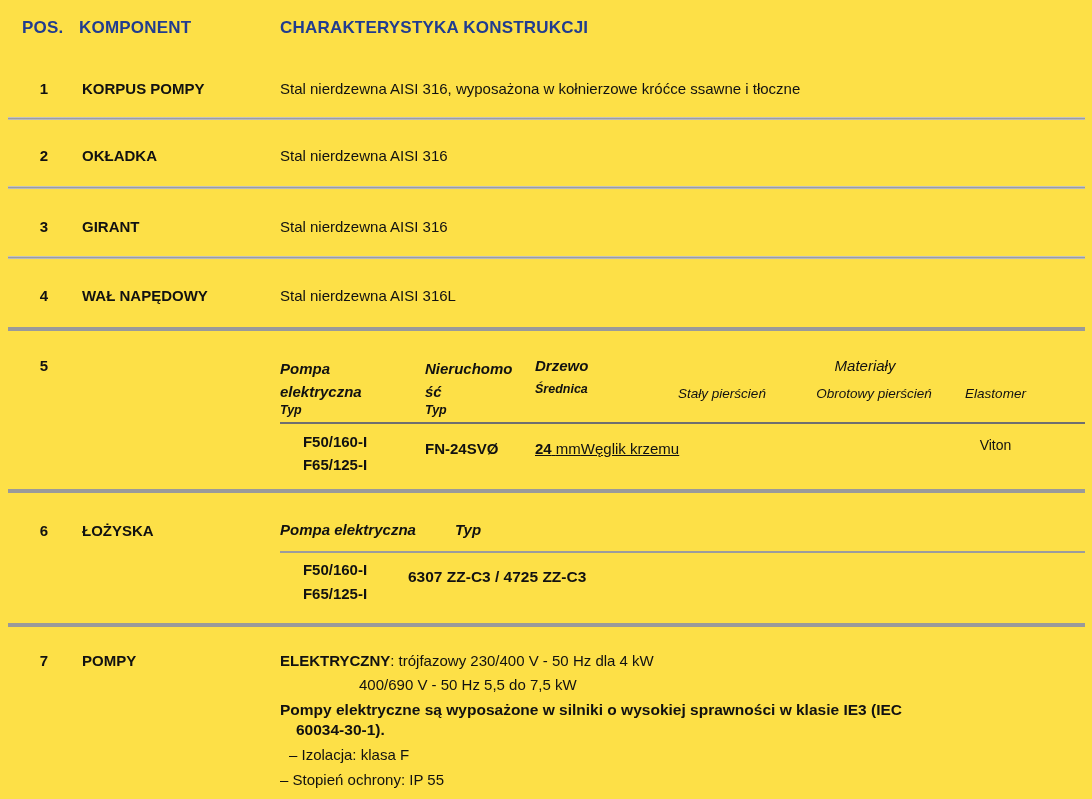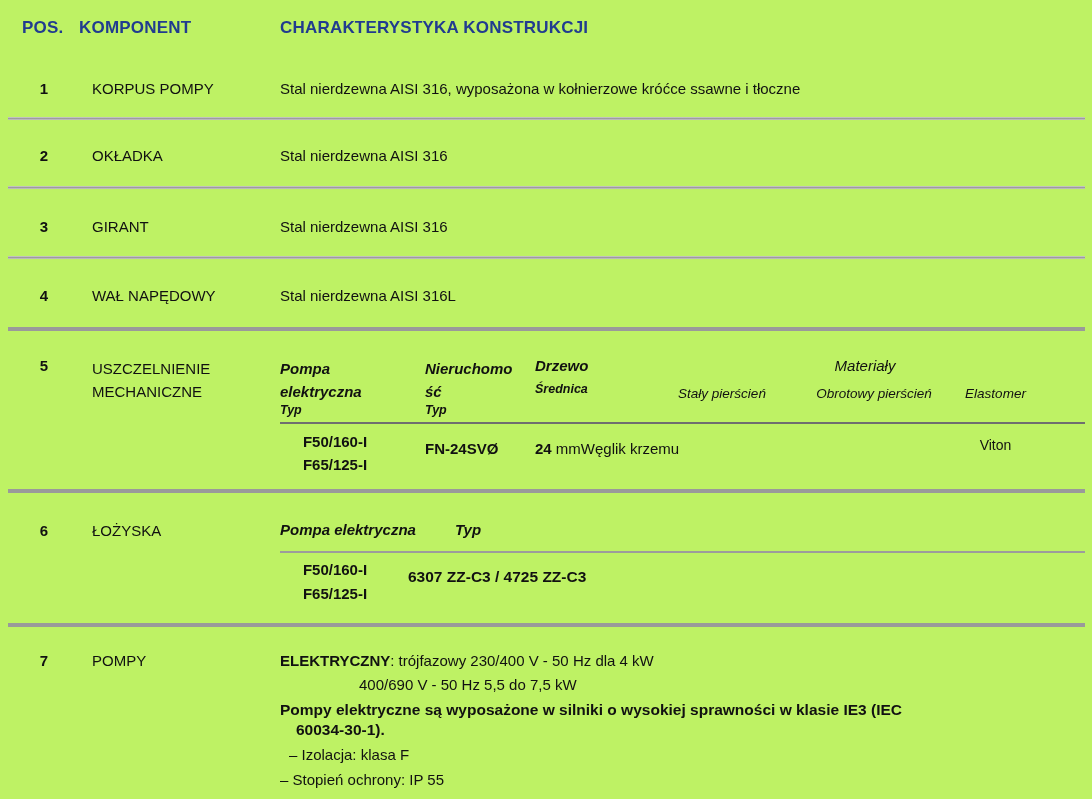--- a/index.html
+++ b/index.html
@@ -1,17 +1,17 @@
 <!DOCTYPE html>
 <html><head>
 <meta charset="utf-8">
 <style>
   html,body { margin:0; padding:0; background:#ffffff; }
   .page {
-    position:relative; width:1092px; height:799px; background:#bef264;
+    position:relative; width:1092px; height:799px; background:#fde047;
     font-family:"Liberation Sans", sans-serif; color:#111111; overflow:hidden;
   }
   .abs { position:absolute; white-space:nowrap; }
   .wrap { white-space:normal; }
   .navy { color:#213c8f; }
   .b { font-weight:bold; }
   .bi { font-weight:bold; font-style:italic; }
   .i { font-style:italic; }
   .ctr { text-align:center; }
   .hdr { font-size:17px; font-weight:bold; letter-spacing:0.2px; }
@@ -25,21 +25,21 @@
   .rule-dark { position:absolute; left:280px; width:805px; height:2px; background:#6f6f6f; }
   .rule-gray { position:absolute; left:280px; width:805px; height:2px; background:#9c9c9c; }
 
   
   .hdr-pos  { left:22px;  top:18px; }
   .hdr-komp { left:79px;  top:18px;text-align:center; }
   .hdr-char { left:280px; top:18px; }
 
   
   .pos-num { left:28px; width:20px; text-align:right; font-weight:bold; font-size:15px; }
-  .comp-name { left:92px; font-weight:normal; font-size:15px; }
+  .comp-name { left:82px; font-weight:bold; font-size:15px; }
   .desc { left:280px; font-size:15px; }
 
   .t80  { top:80px; }  .t147 { top:147px; } .t218 { top:218px; } .t287 { top:287px; }
   .t357 { top:357px; } .t522 { top:522px; } .t652 { top:652px; }
 
   .dv1 { top:117px; } .dv2 { top:186px; } .dv3 { top:256px; }
   .dt1 { top:327px; } .dt2 { top:489px; } .dt3 { top:623px; }
 
   
   .r5-name { width:168px; line-height:23px; }
@@ -49,21 +49,21 @@
   .r5-shaft-sub { left:535px; top:382px; }
   .r5-typ1 { left:280px; top:403px; }
   .r5-typ2 { left:425px; top:403px; }
   .r5-mat  { left:795px; top:357px; width:140px; font-size:15px; }
   .r5-fixedring { left:648px; top:386px; width:148px; }
   .r5-rotring   { left:800px; top:386px; width:148px; }
   .r5-elast-h   { left:938px; top:386px; width:115px; }
   .r5-rule { top:422px; }
   .r5-pumpvals { left:280px; top:430px; width:110px; font-size:15px; line-height:23px; }
   .r5-statval { left:425px; top:440px; font-size:15px; }
-  .r5-diam { left:535px; top:440px; font-size:15px; }
+  .r5-diam { left:535px; top:440px; font-size:15px;text-decoration:underline; }
   .r5-elast-v { left:938px; top:437px; width:115px; font-size:14px; }
 
   
   .r6-pump { left:280px; top:521px; font-size:15px; }
   .r6-typ  { left:455px; top:521px; font-size:15px; }
   .r6-rule { top:551px; }
   .r6-pumpvals { left:280px; top:558px; width:110px; font-size:15px; line-height:24px; }
   .r6-bearings { left:408px; top:568px; font-size:15.5px; }
 
   
@@ -97,21 +97,20 @@
   <div class="abs comp-name t218">GIRANT</div>
   <div class="abs desc t218">Stal nierdzewna AISI 316</div>
   <div class="div-thin dv3"></div>
 
   <div class="abs pos-num t287">4</div>
   <div class="abs comp-name t287">WAŁ NAPĘDOWY</div>
   <div class="abs desc t287">Stal nierdzewna AISI 316L</div>
   <div class="div-thick dt1"></div>
 
   <div class="abs pos-num t357">5</div>
-  <div class="abs comp-name t357 wrap r5-name">USZCZELNIENIE MECHANICZNE</div>
 
   <div class="abs bi wrap r5-pump">Pompa elektryczna</div>
   <div class="abs bi wrap r5-stat">Nieruchomość</div>
   <div class="abs bi r5-shaft">Drzewo</div>
   <div class="abs bi small r5-shaft-sub">Średnica</div>
   <div class="abs bi small r5-typ1">Typ</div>
   <div class="abs bi small r5-typ2">Typ</div>
   <div class="abs i ctr r5-mat">Materiały</div>
   <div class="abs i mid ctr r5-fixedring">Stały pierścień</div>
   <div class="abs i mid ctr r5-rotring">Obrotowy pierścień</div>

